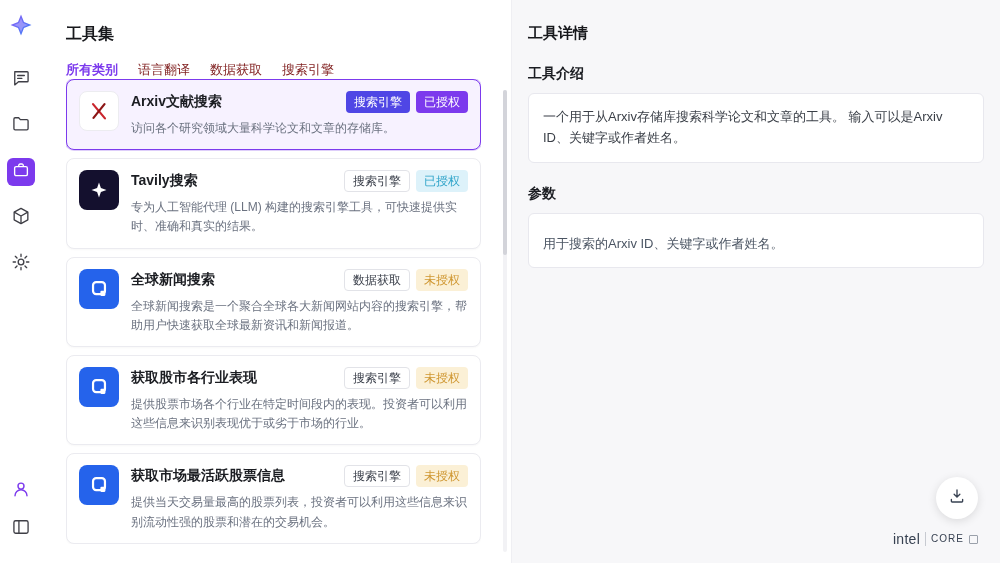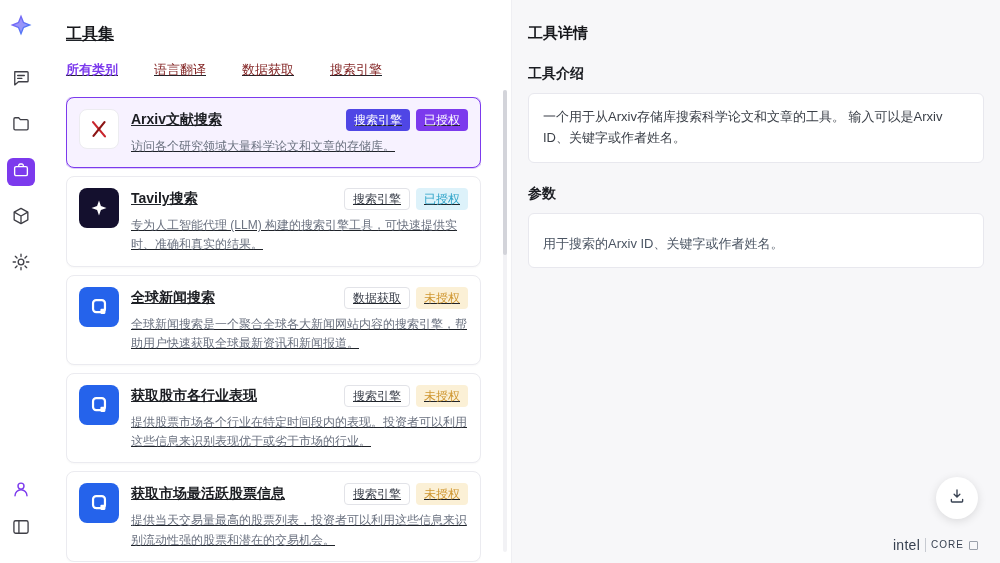--- a/index.html
+++ b/index.html
@@ -9,23 +9,23 @@
 
   
   .rail { width:42px; flex-shrink:0; background:#fff; display:flex; flex-direction:column; align-items:center; padding:12px 0 10px; }
   .logo { width:26px; height:26px; margin-bottom:28px; display:grid; place-items:center; }
   .rail-btn { width:28px; height:28px; border-radius:6px; display:grid; place-items:center; margin-bottom:18px; cursor:pointer; }
   .rail-btn.active { background:#7c3aed; }
   .rail-bottom { margin-top:auto; display:flex; flex-direction:column; align-items:center; }
   .rail-bottom .rail-btn { margin-bottom:10px; }
 
   
-  .left-panel { width:470px; flex-shrink:0; background:#fff; padding:0 30px 16px 24px; position:relative; border-right:1px solid #efeff3;text-decoration:underline; }
+  .left-panel { width:470px; flex-shrink:0; background:#fff; padding:0 30px 16px 24px; position:relative; border-right:1px solid #efeff3; }
   .panel-title { font-size:16px; font-weight:bold; margin:24px 0 16px; color:#17181c; }
-  .tabs { display:flex; gap:36px; margin-bottom:18px; }
+  .tabs { display:flex; gap:20px; margin-bottom:0; }
   .tab { font-size:13px; color:#7f1d1d; cursor:pointer; }
   .tab.active { color:#7c3aed; font-weight:bold; }
 
   .tool-list { height:465px; overflow:hidden; display:flex; flex-direction:column; gap:8px; }
   .card { display:flex; gap:12px; padding:11px 12px; background:#fff; border:1px solid #ebebf0; border-radius:8px; cursor:pointer; box-shadow:0 1px 2px rgba(20,20,40,.03); flex-shrink:0; }
   .card.selected { border-color:#7c3aed; background:#f7f2ff; box-shadow:0 0 0 1px rgba(124,58,237,.25); }
   .tool-icon { width:40px; height:40px; border-radius:8px; flex-shrink:0; display:grid; place-items:center; }
   .tool-icon.arxiv { background:#fff; border:1px solid #ececf0; }
   .tool-icon.tavily { background:#14102e; }
   .tool-icon.blue { background:#2563eb; }
@@ -49,21 +49,21 @@
   .detail-title { font-size:15px; font-weight:bold; color:#17181c; margin-bottom:22px; }
   .section-heading { font-size:14px; font-weight:bold; color:#1b1d22; margin-bottom:10px; }
   .info-box { background:#fff; border:1px solid #e8e8ee; border-radius:6px; padding:13px 14px; font-size:13px; color:#3a3f47; line-height:1.6; margin-bottom:22px; }
   .param-head { display:flex; align-items:baseline; gap:8px; }
   .param-name { font-size:13px; font-weight:bold; color:#1b1d22; }
   .param-type { font-size:12px; color:#9ca3af; }
   .param-required { font-size:12px; color:#e5484d; }
   .param-desc { margin-top:7px; font-size:13px; color:#4b5563; }
 
   .float-btn { position:absolute; right:22px; bottom:44px; width:42px; height:42px; border-radius:50%; background:#fff; box-shadow:0 2px 10px rgba(0,0,0,.12); display:grid; place-items:center; cursor:pointer; }
-  .intel-badge { position:absolute; right:22px; bottom:10px; display:flex; align-items:center; gap:5px;margin-top:41px; }
+  .intel-badge { position:absolute; right:22px; bottom:16px; display:flex; align-items:center; gap:5px;margin-top:41px; }
   .intel-word { font-size:14px; color:#374151; letter-spacing:.3px; }
   .core-word { font-size:10px; font-weight:normal; color:#374151; letter-spacing:1px; border-left:1px solid #c7cad1; padding-left:5px; line-height:1.4; }
   .core-box { width:9px; height:9px; border:1px solid #9aa0aa; border-radius:1px; }
 </style>
 </head>
 <body>
 
 <div class="app">
 
   <nav class="rail">

